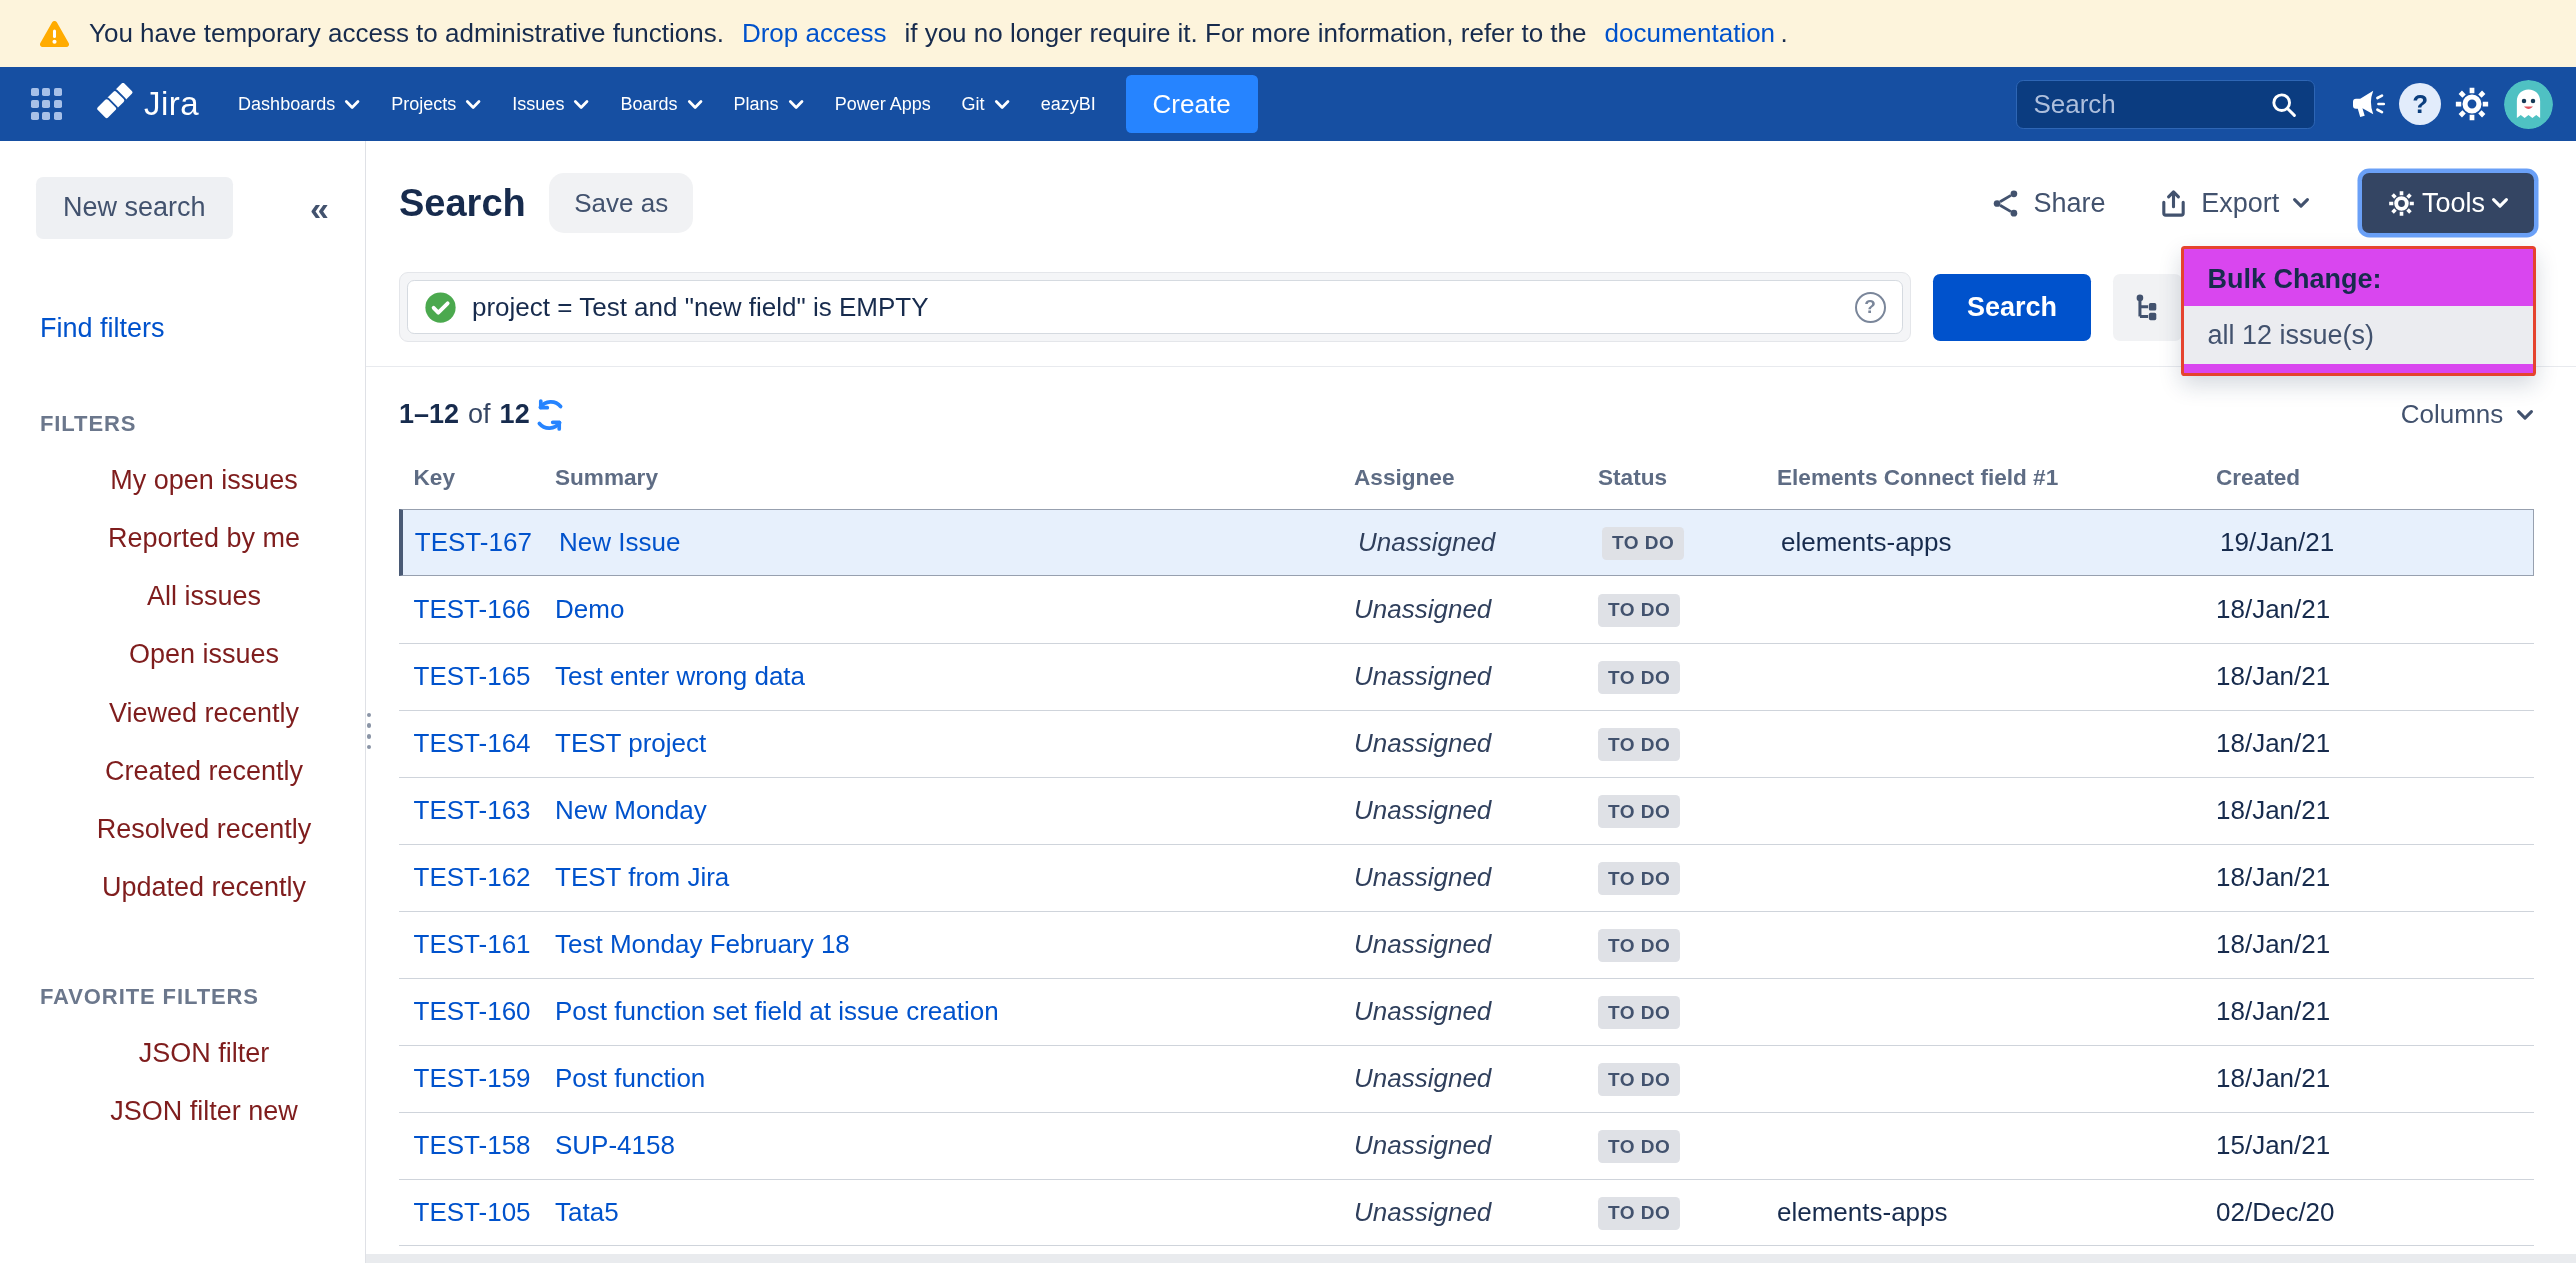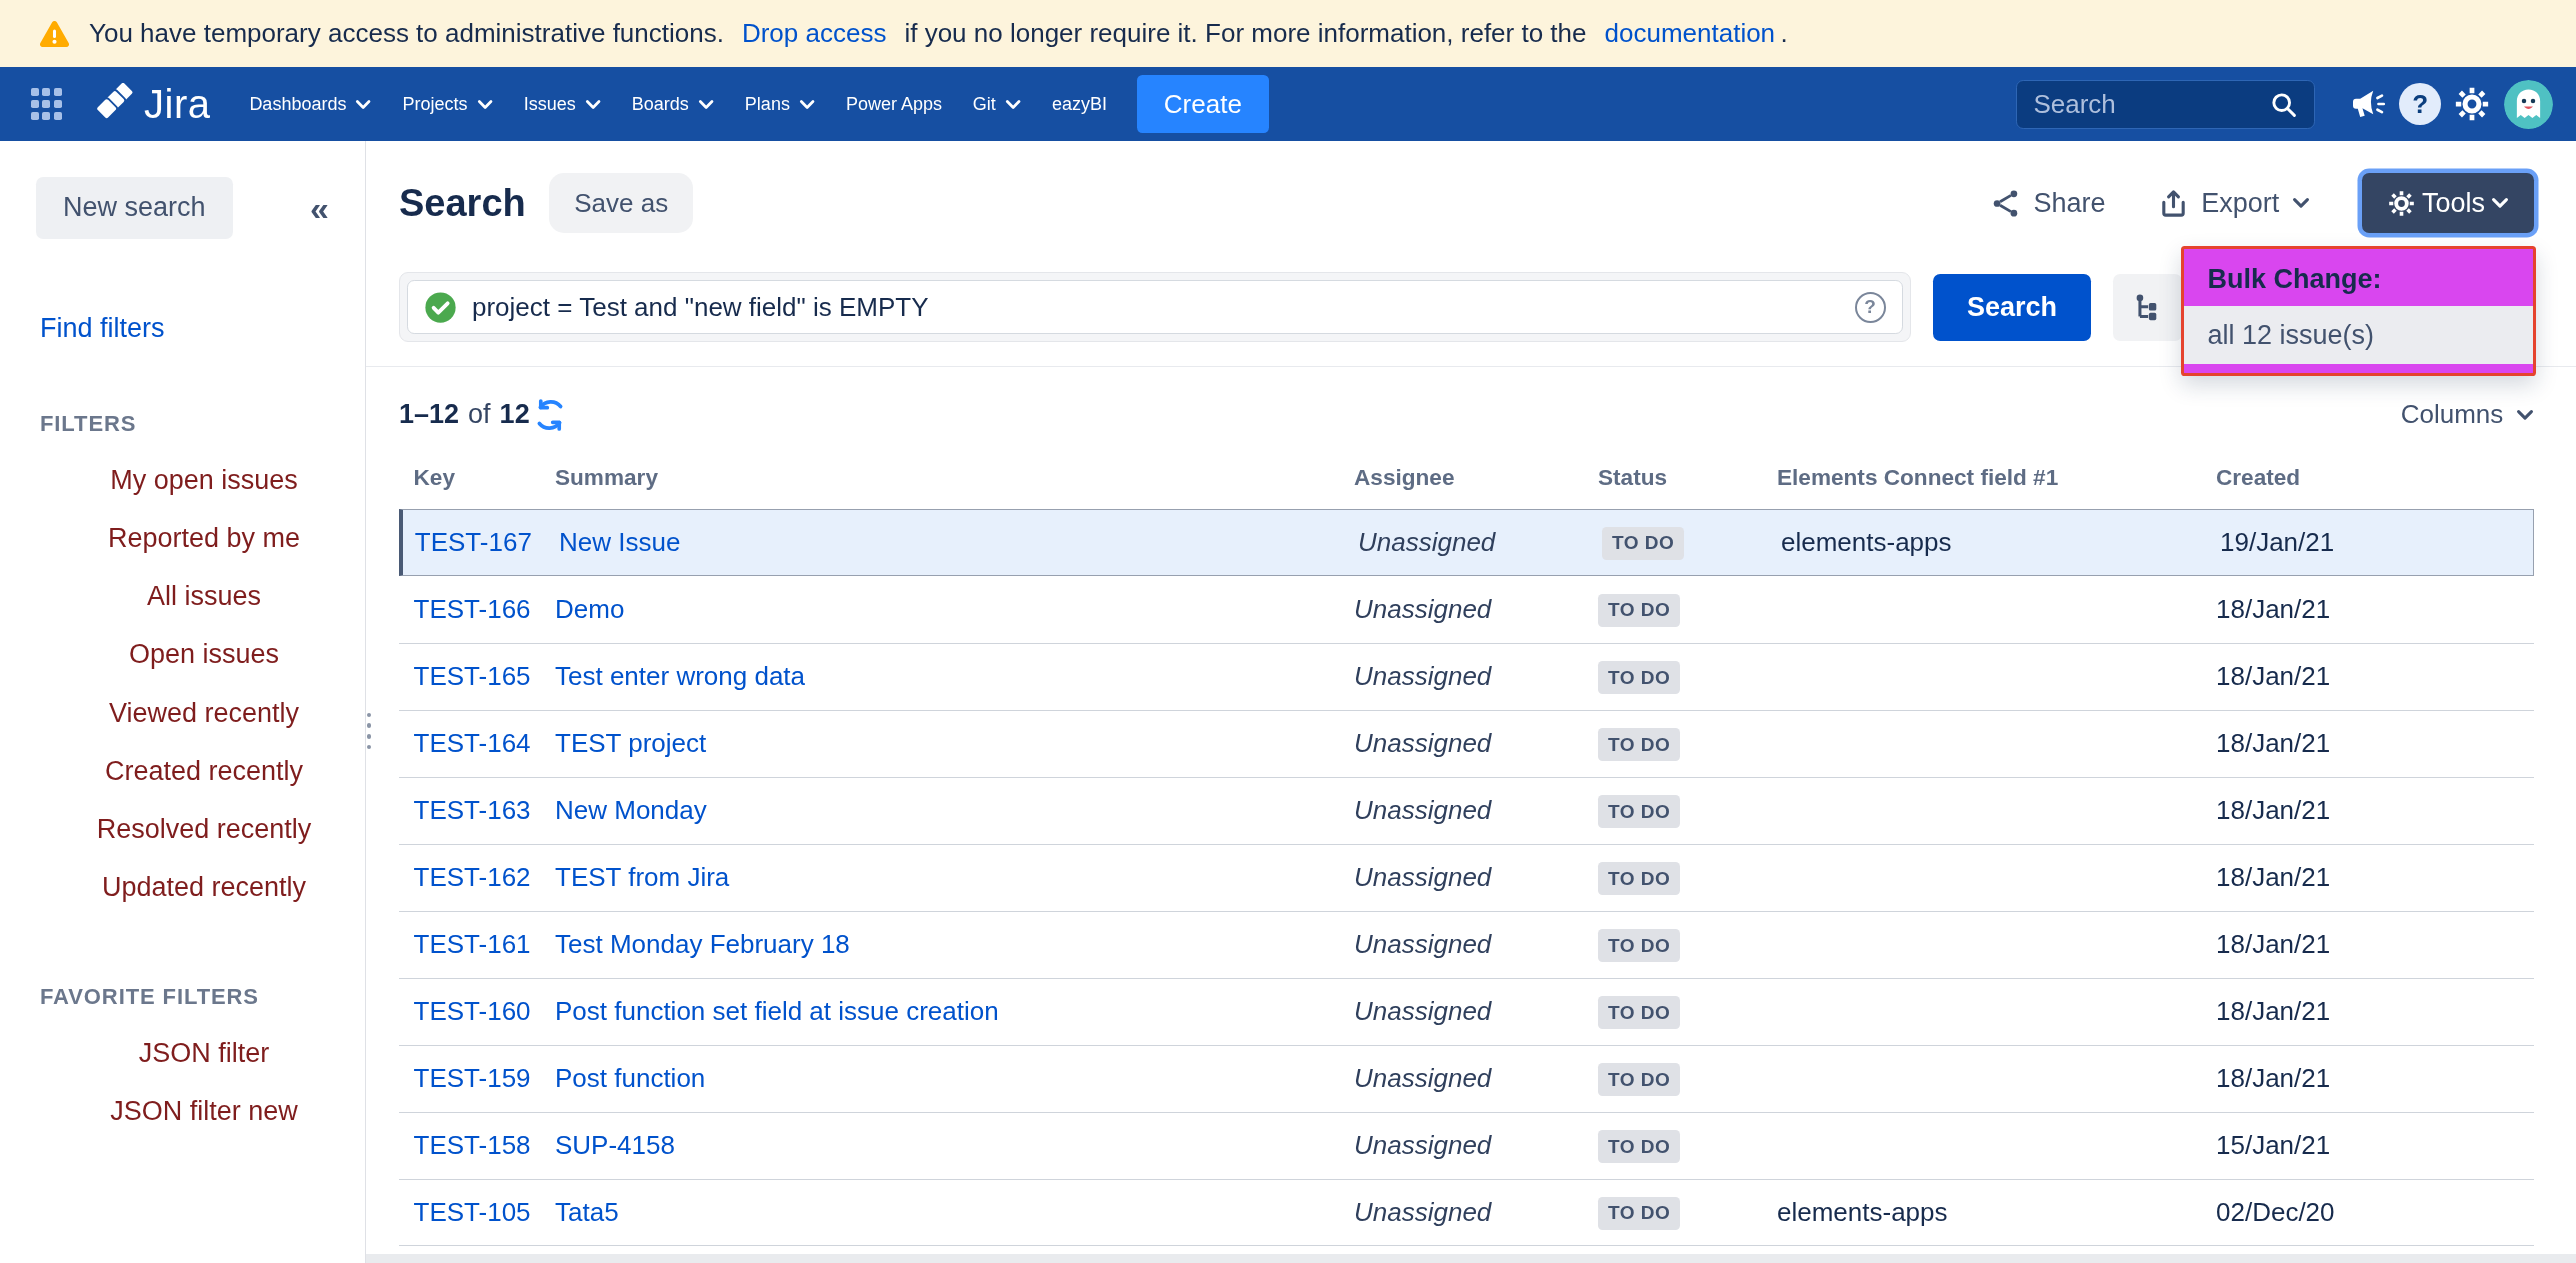--- a/index.html
+++ b/index.html
@@ -12,21 +12,21 @@
   .banner a { color:#0052CC; text-decoration:none; cursor:pointer; }
   .banner .seg { white-space:pre; }
 
   
   .navbar { height:74px; background:#164FA2; display:flex; align-items:center;
     padding:0 23.5px; color:#fff; }
   .appgrid { display:grid; grid-template-columns:repeat(3,8.1px); grid-gap:3.6px;
     margin:0 12.7px 0 7.2px; cursor:pointer; }
   .appgrid i { width:8.1px; height:8.1px; border-radius:1.8px; background:#A7C0E8; display:block; }
   .logo { display:flex; align-items:center; gap:7.2px; margin:0 23.5px 0 20px; }
-  .logo-text { font-size:40px; font-weight:500; letter-spacing:0.5px; }
+  .logo-text { font-size:33px; font-weight:500; letter-spacing:0.5px; }
   .nav-item { display:flex; align-items:center; gap:9px; font-size:18px;
     padding:0 15.4px; height:74px; cursor:pointer; white-space:nowrap; }
   .chev { display:inline-flex; }
   .create-btn { background:#2684FF; border:none; color:#fff; font-size:26px;
     font-family:inherit; padding:13.6px 27px; border-radius:5.4px; margin-left:14.5px; cursor:pointer; }
   .nav-spacer { flex:1; }
   .nav-search { width:299px; height:49px; background:#0B3C80; border:0.9px solid #2E66B5;
     border-radius:7.2px; display:flex; align-items:center; padding:0 16.3px; gap:11px;
     color:#AEBFDC; font-size:26px; margin-right:27px; cursor:text; }
   .nav-search .ph { flex:1; }

